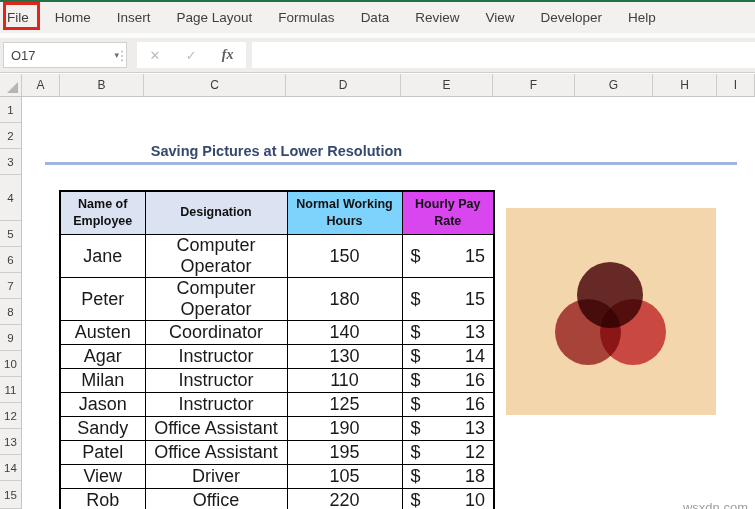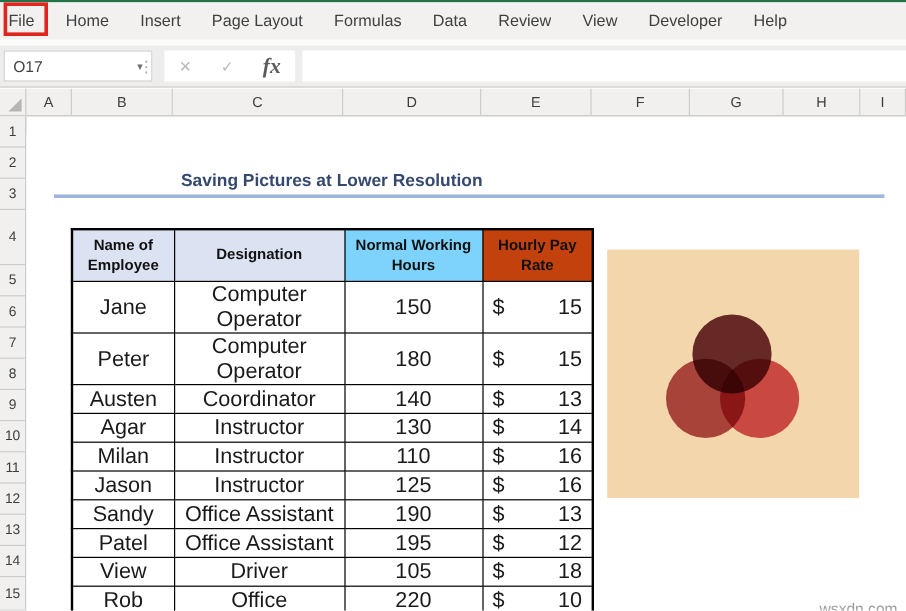--- a/index.html
+++ b/index.html
@@ -21,21 +21,21 @@
   .name-box{position:absolute;left:3px;top:4px;width:124px;height:26px;background:#fff;
             border:1px solid #d2d1d0;box-sizing:border-box;display:flex;align-items:center;
             justify-content:space-between;padding:0 7px;font-size:13px;color:#444;}
   .name-box .dd-arrow{font-size:9px;color:#6e6e6e;}
   .drag-dots{position:absolute;left:114px;top:4px;width:16px;height:26px;display:flex;
              align-items:center;justify-content:center;color:#a5a5a5;font-size:13px;}
   .fn-box{position:absolute;left:137px;top:4px;width:109px;height:26px;background:#fff;
           display:flex;align-items:center;justify-content:space-around;}
   .icon-x,.icon-check{color:#bcbcbc;font-size:13px;}
   .icon-fx{font-family:"Liberation Serif",serif;font-style:italic;font-weight:bold;
-           font-size:18px;color:#5c5c5c;}
+           font-size:14px;color:#5c5c5c;}
   .formula-input{position:absolute;left:252px;top:4px;width:503px;height:26px;background:#fff;}
 
   
   .sheet{position:absolute;top:74px;left:0;width:755px;height:435px;background:#fff;}
   .col-headers{position:absolute;top:0;left:0;width:755px;height:23px;display:flex;
                background:#f1f0ef;border-bottom:1px solid #c6c5c4;box-sizing:border-box;}
   .corner-cell{position:relative;box-sizing:border-box;border-right:1px solid #cdcccb;flex:none;}
   .corner-tri{position:absolute;right:3px;bottom:3px;width:0;height:0;
               border-left:11px solid transparent;border-bottom:11px solid #b6b5b4;}
   .col-h{box-sizing:border-box;border-right:1px solid #cdcccb;text-align:center;
@@ -148,21 +148,21 @@
           <col style="width:85px">
             <col style="width:142px">
             <col style="width:115px">
             <col style="width:92px">
         </colgroup>
         <thead>
             <tr>
               <th style="background-color: rgb(219, 226, 241);">Name of Employee</th>
               <th style="background-color: rgb(219, 226, 241);">Designation</th>
               <th style="background-color: #7dd3fc;">Normal Working Hours</th>
-              <th style="background-color: #c2410c;">Hourly Pay Rate</th>
+              <th style="background-color: #d946ef;">Hourly Pay Rate</th>
             </tr>
           </thead>
         <tbody>
             <tr>
               <td>Jane</td>
               <td>Computer Operator</td>
               <td>150</td>
               <td>
                 <div class="pay">
                   <span>$</span>

